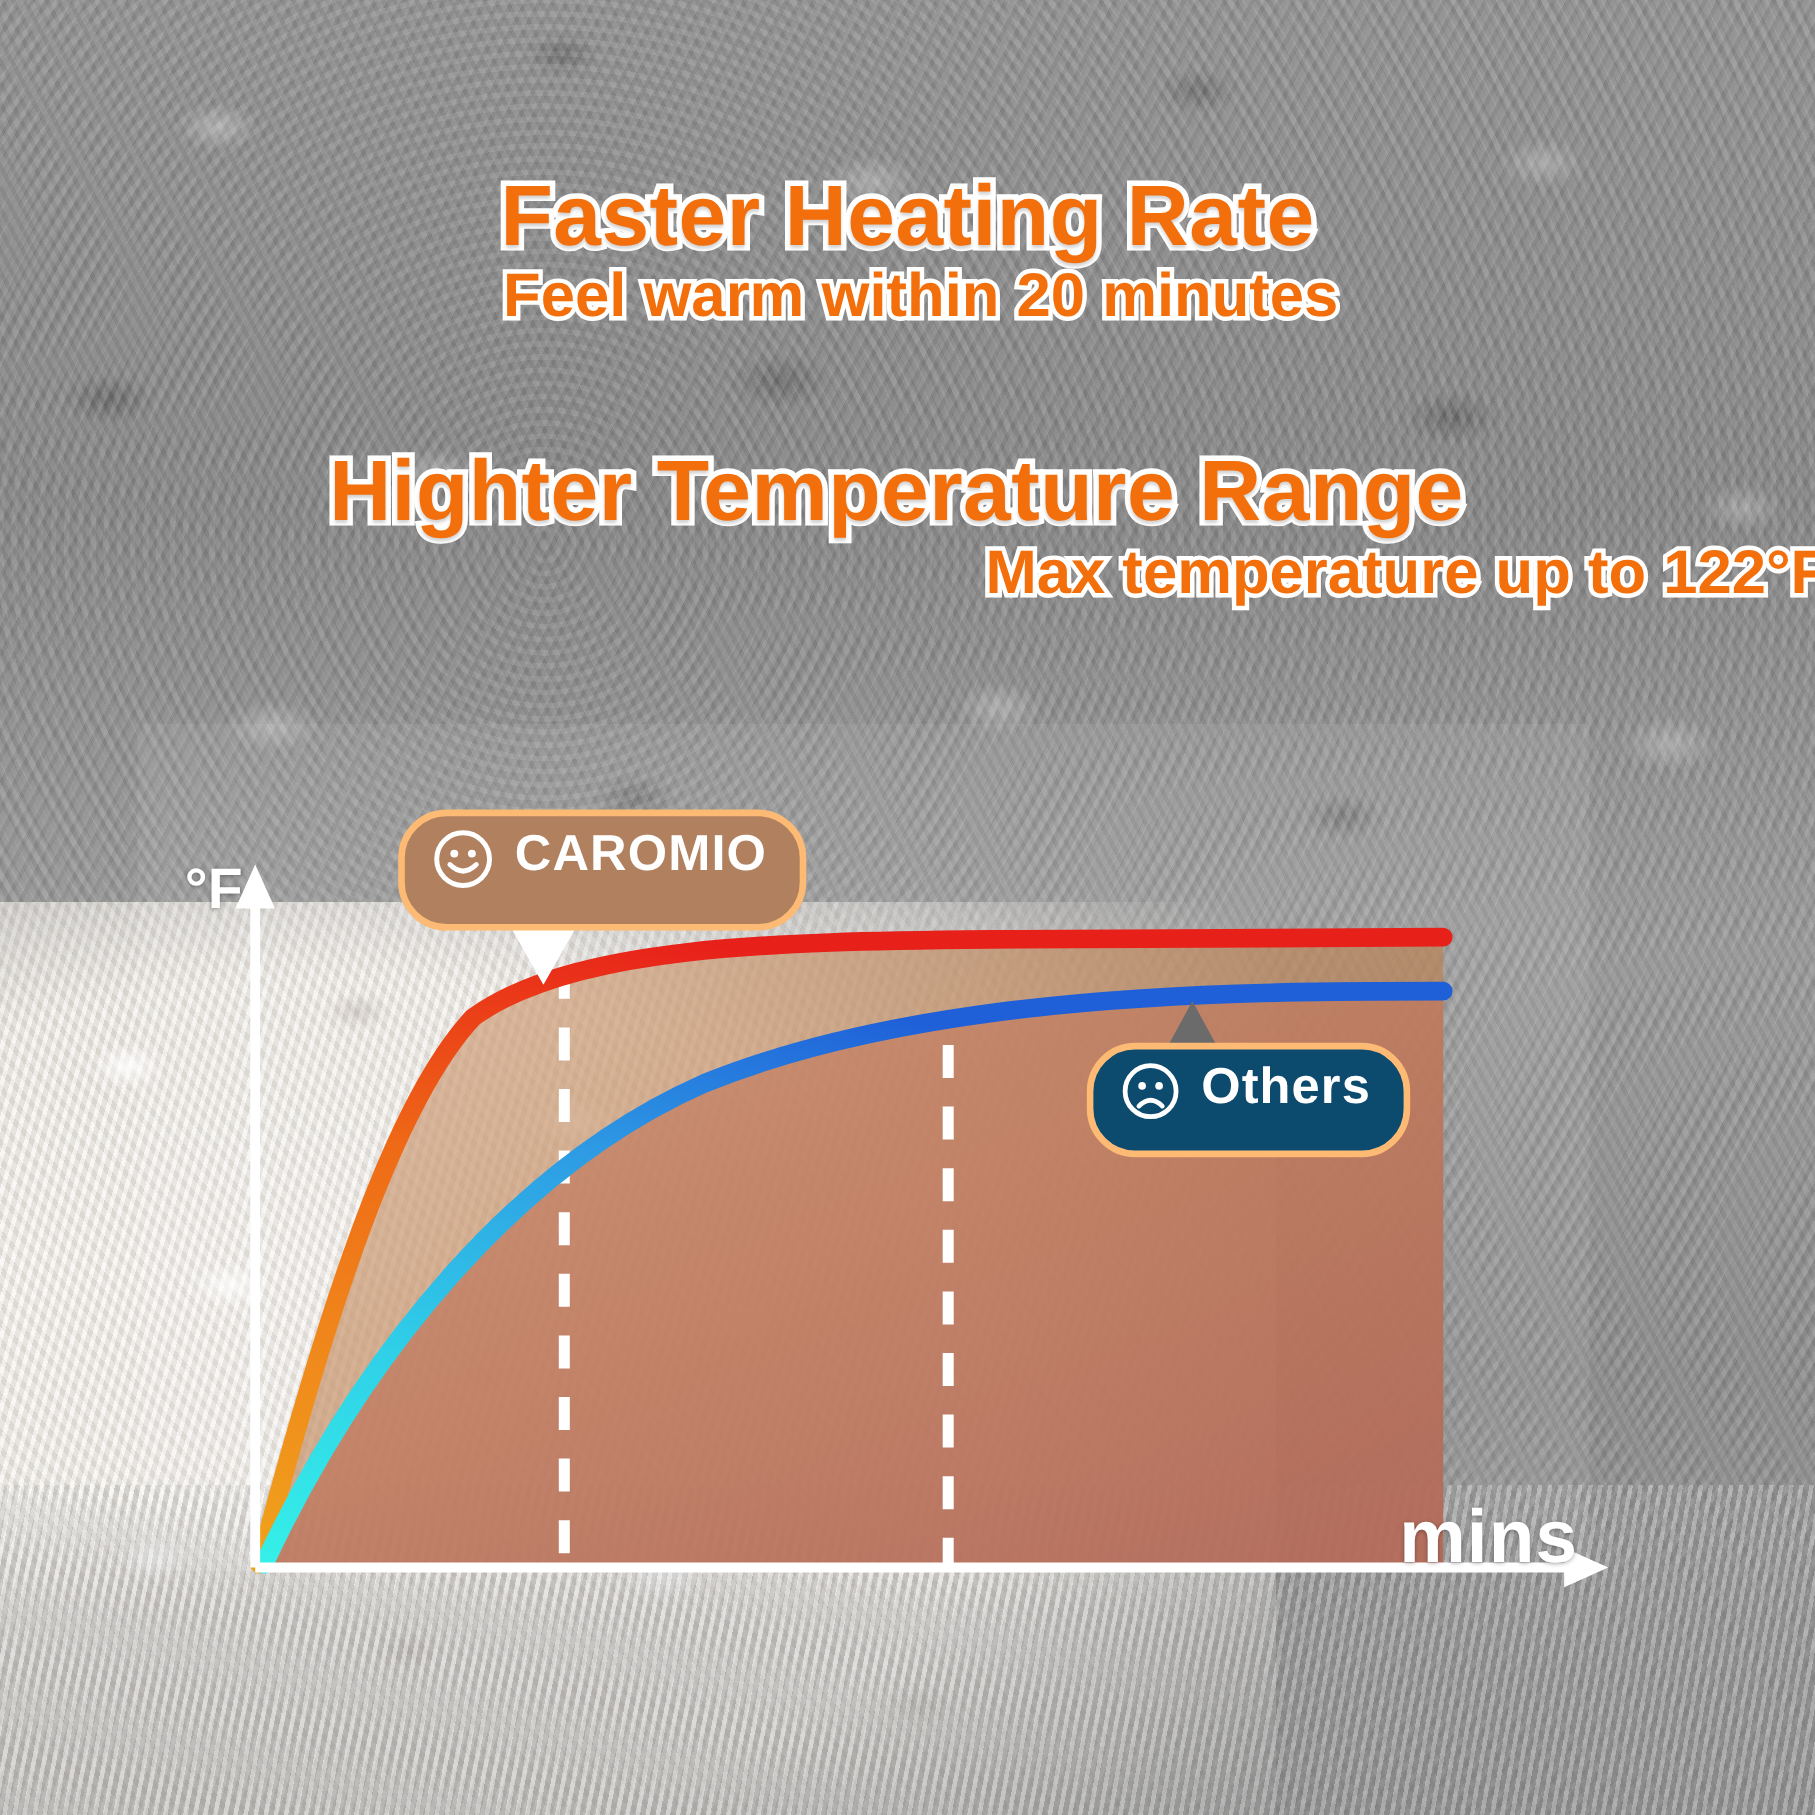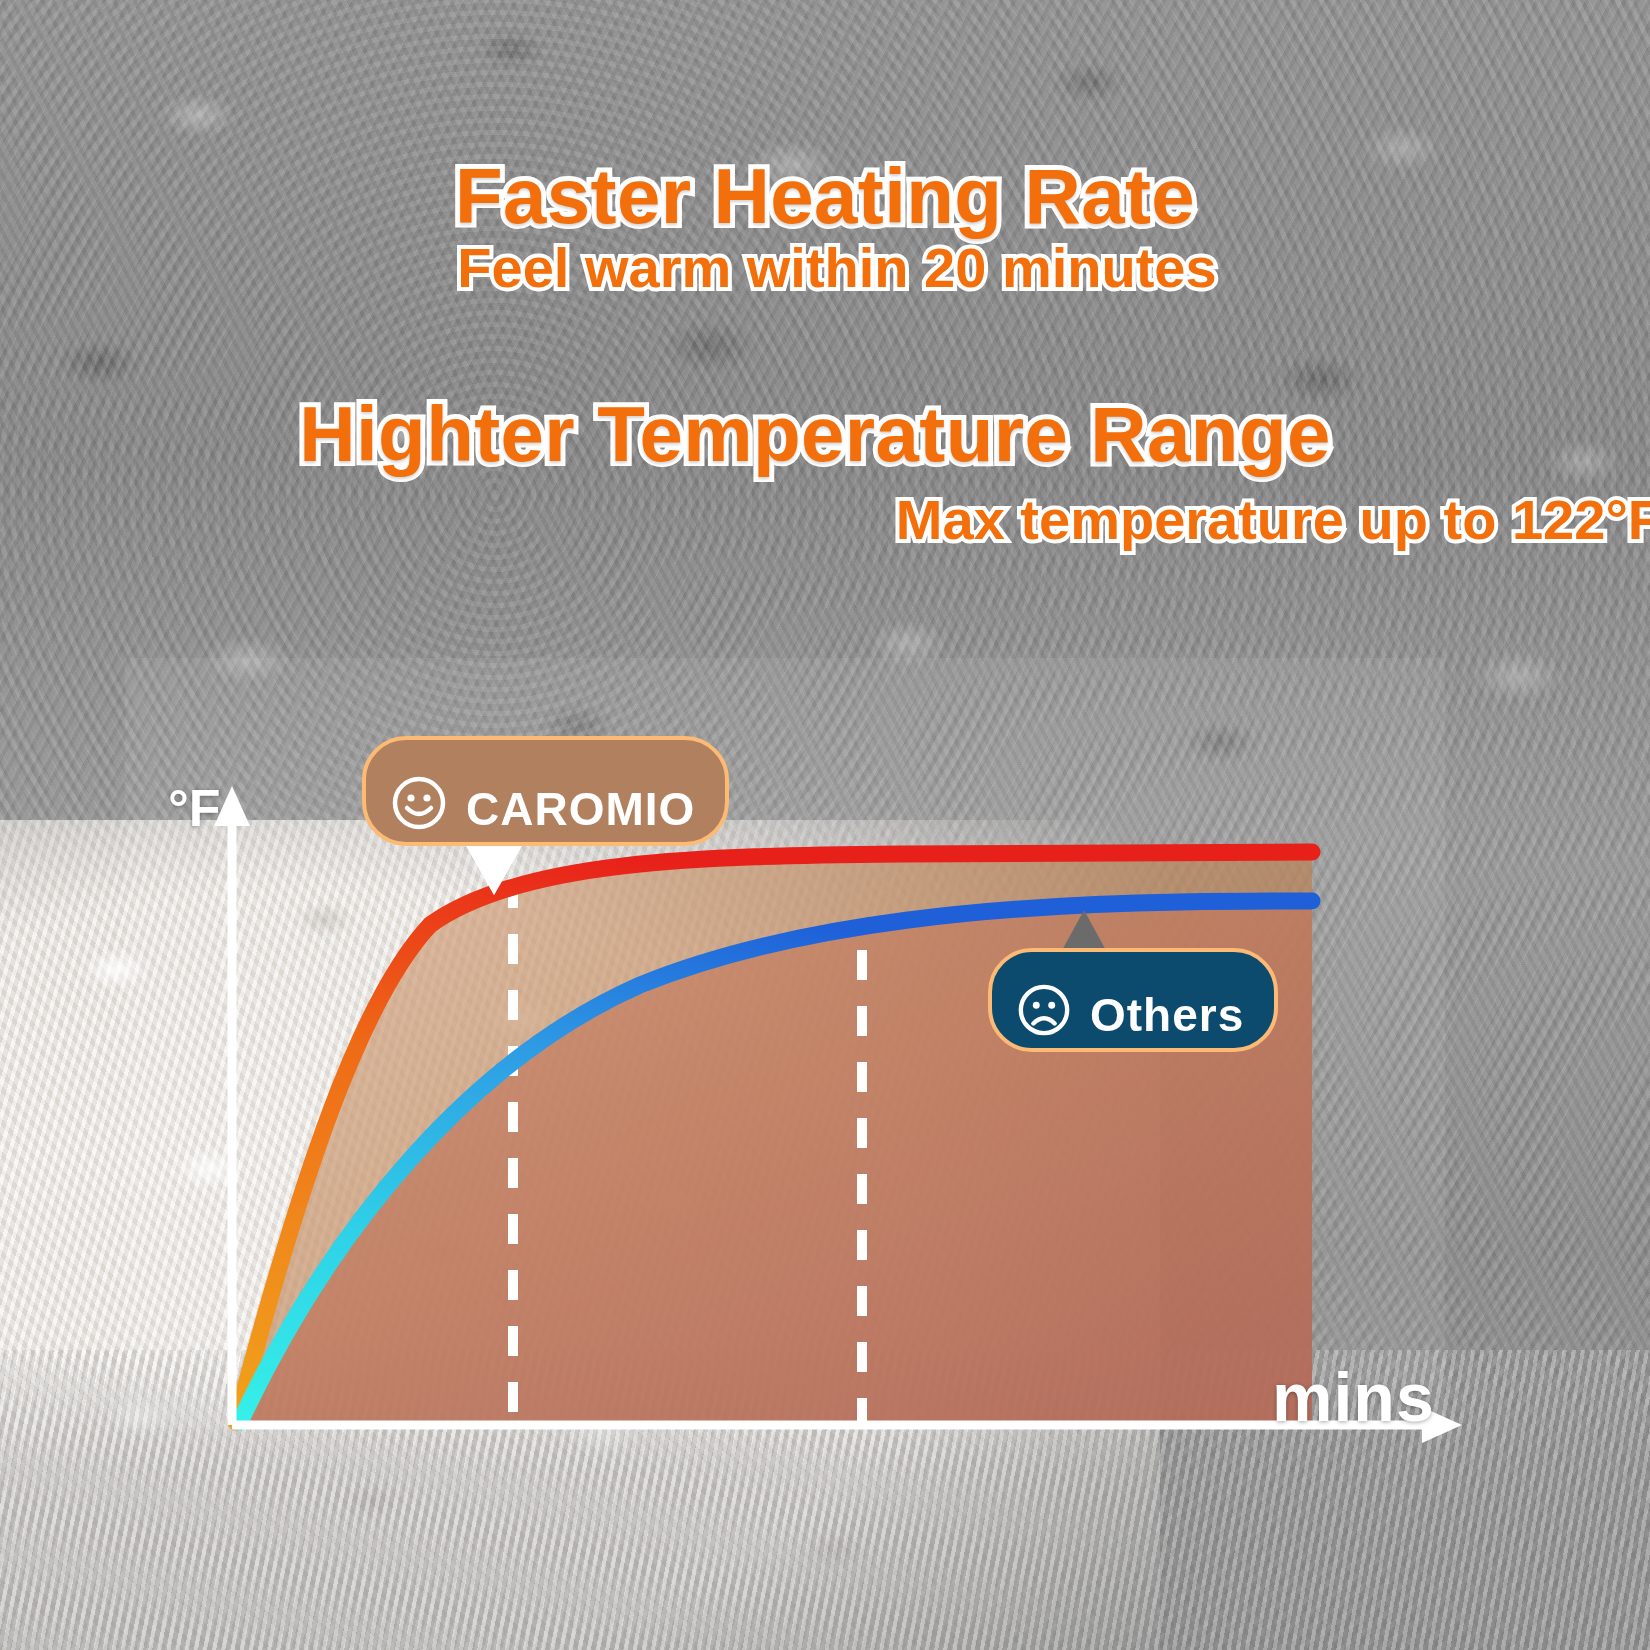--- a/index.html
+++ b/index.html
@@ -76,36 +76,36 @@
   }
   .h-sub{
     font-weight:700;font-stretch:condensed;
     color:#f26f0c;
     -webkit-text-stroke:8px #ffffff;
     paint-order:stroke fill;
     margin-left:12px;
   }
   #title1{position:absolute;left:0;top:155px;width:1650px;font-size:78px;line-height:82px;}
   #sub1  {position:absolute;left:0;top:238px;width:1650px;font-size:56px;line-height:60px;}
-  #title2{position:absolute;left:0;top:393px;width:1630px;font-size:78px;line-height:82px;}
+  #title2{position:absolute;left:0;top:405px;width:1630px;font-size:78px;line-height:82px;}
   #sub2  {position:absolute;left:0;top:490px;width:1650px;font-size:56px;line-height:60px;text-align:right;}
 
   
   .chart-panel{
     position:absolute;left:125px;top:658px;width:1320px;height:770px;
     background:rgba(255,255,255,.07);
     pointer-events:none;
   }
   .chart-area{position:absolute;left:0;top:0;width:1650px;height:1650px;}
   .chart-svg{position:absolute;left:0;top:0;}
 
   
   .badge{
-    position:absolute;display:flex;align-items:flex-end;gap:18px;
-    border-radius:44px;border:4px solid #fdba74;
+    position:absolute;display:flex;align-items:flex-start;gap:18px;
+    border-radius:44px;border:6px solid #fdba74;
     padding:10px 30px 10px 24px;
     box-sizing:border-box;
   }
   .badge-label{
     color:#ffffff;font-weight:700;font-stretch:condensed;
     font-size:46px;line-height:46px;letter-spacing:1px;white-space:nowrap;
   }
   #badge-caromio{left:362px;top:736px;height:110px;background:#b0805f;}
   #badge-others {left:988px;top:948px;height:104px;background:#0c4a6e;}
   .tail{position:absolute;width:0;height:0;}

